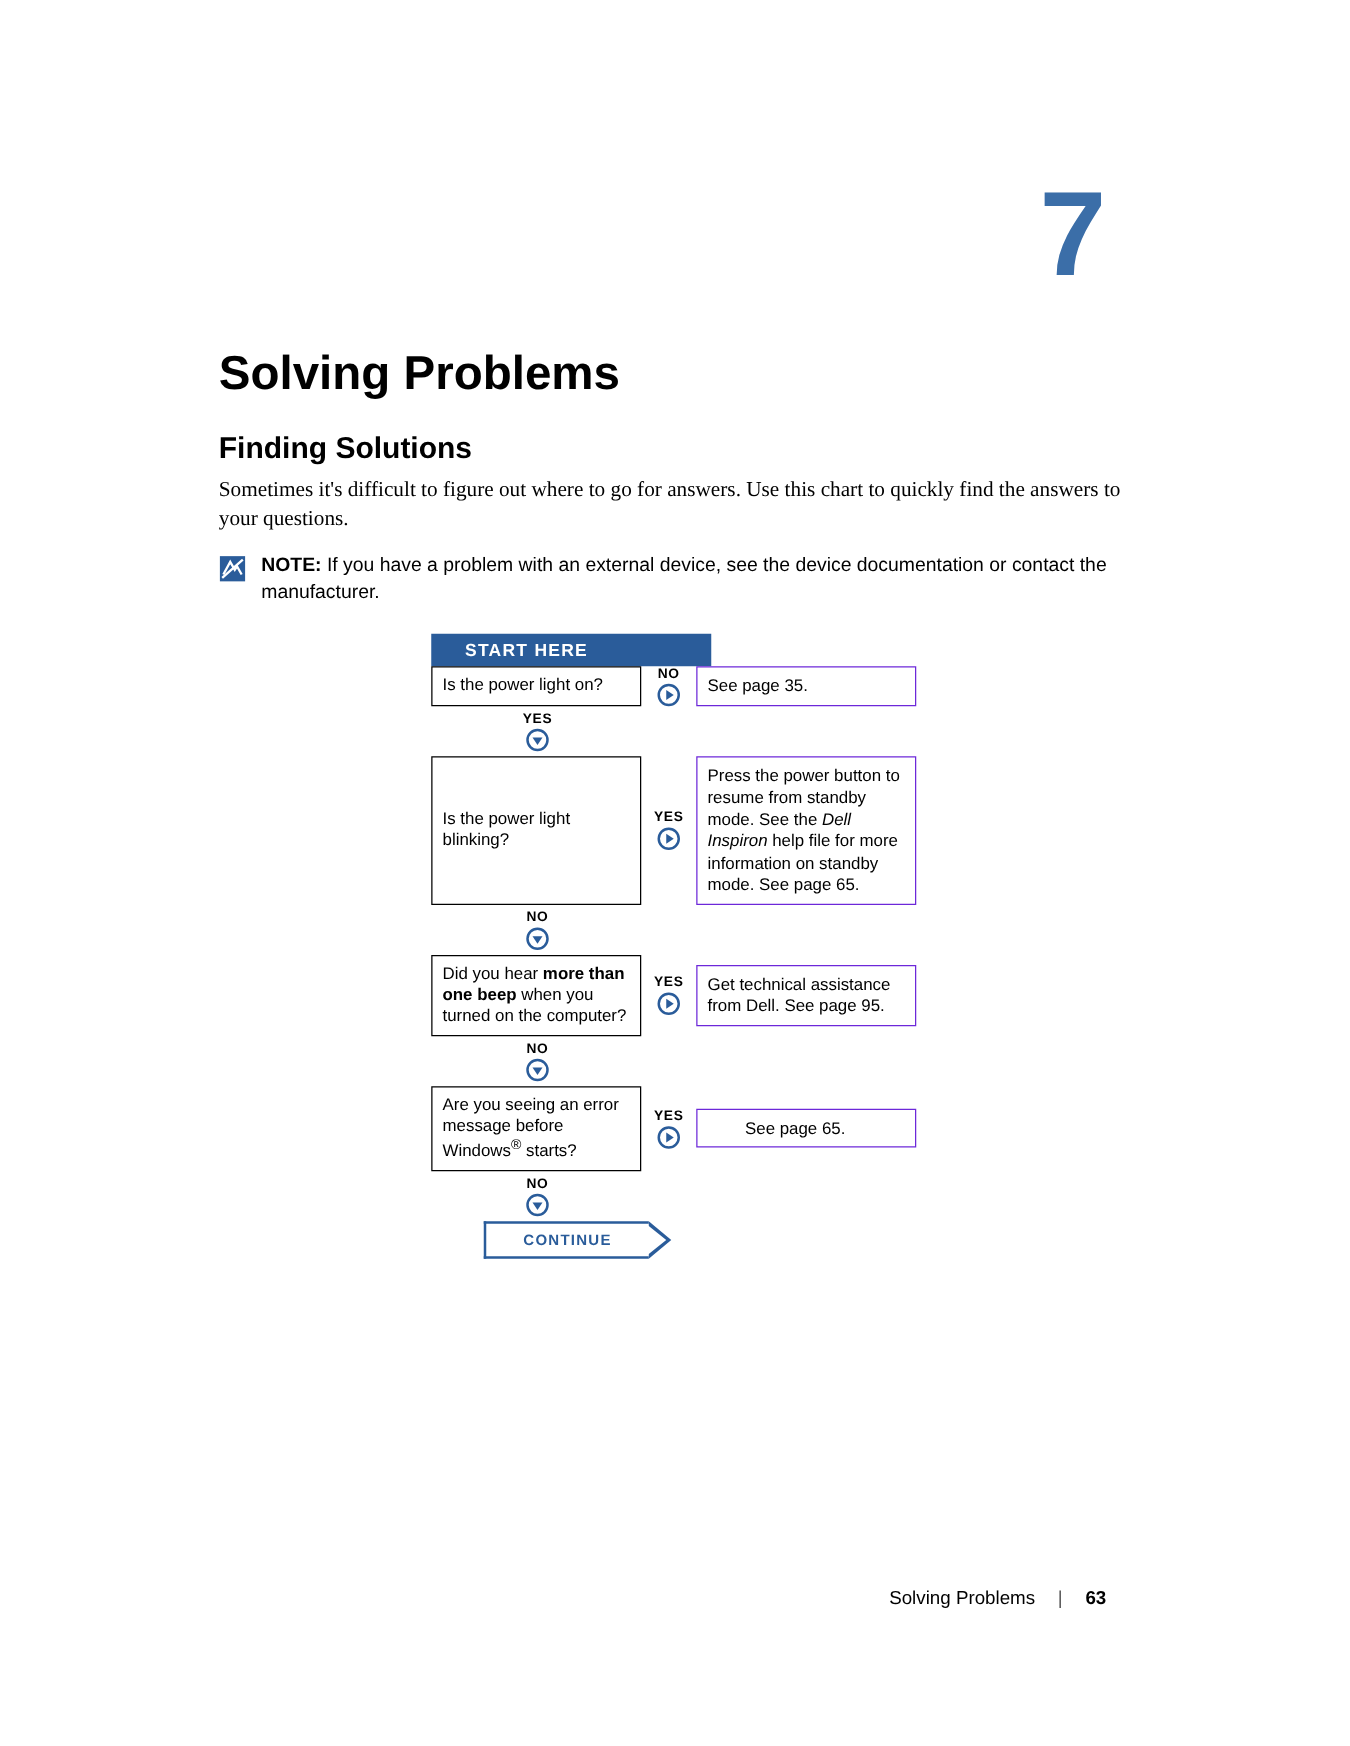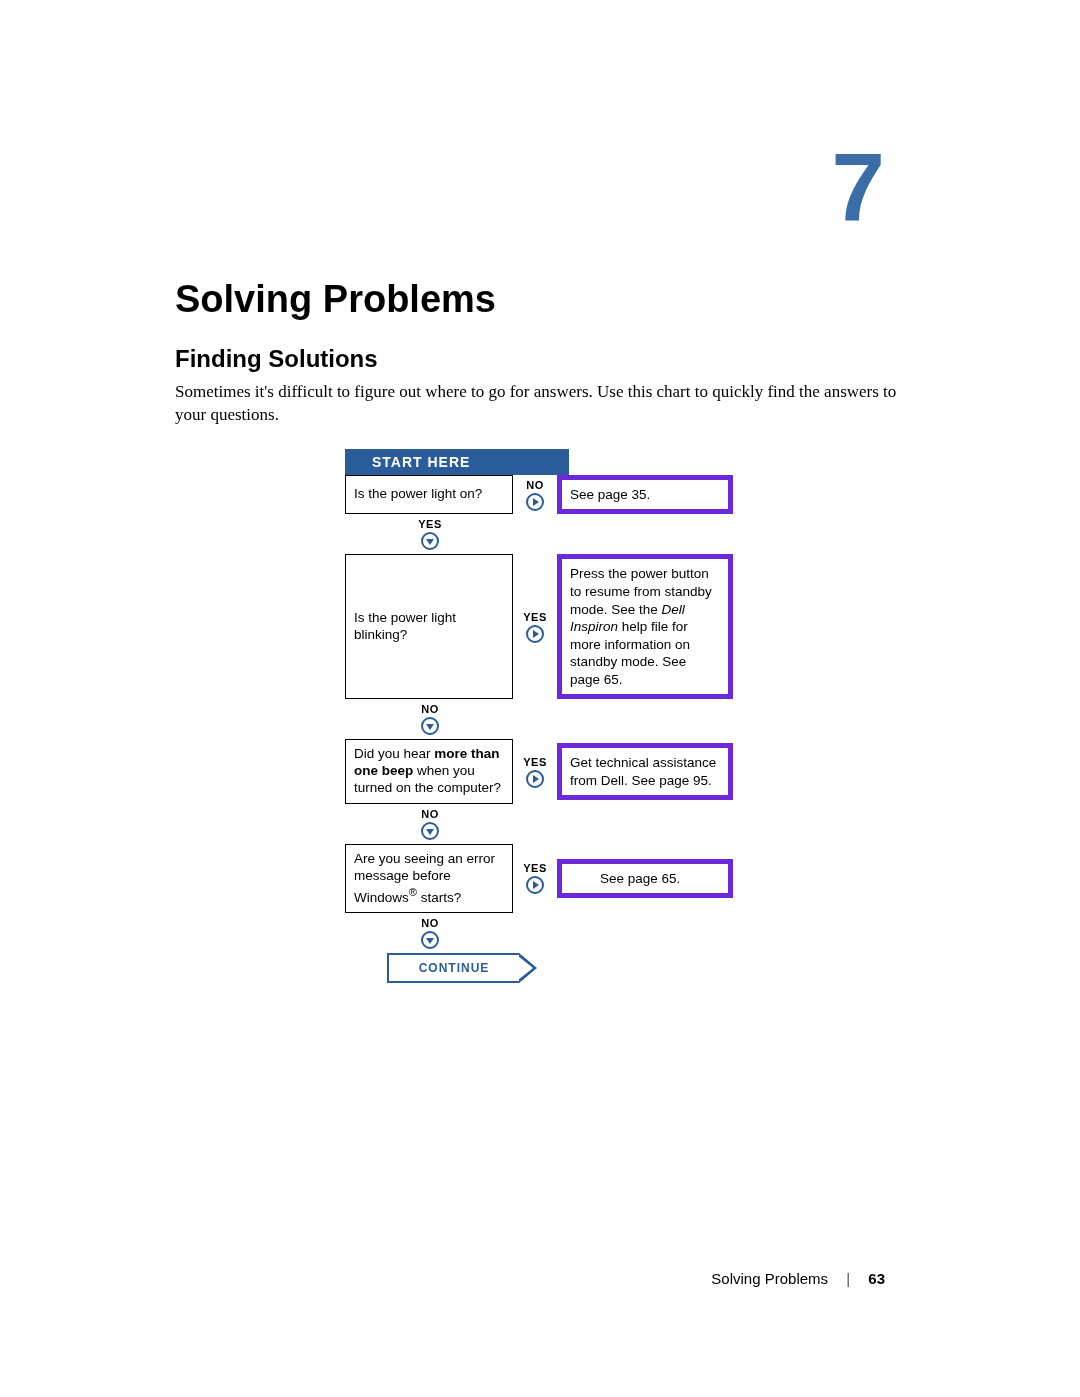--- a/index.html
+++ b/index.html
@@ -89,21 +89,21 @@
     width: 168px;
     padding: 6px 8px;
     font-size: 13.5px;
     font-family: Arial, sans-serif;
     line-height: 1.25;
     display: flex;
     align-items: center;
     box-sizing: border-box;
   }
   .abox {
-    border: 5px solid #6d28d9;
+    border: 1px solid #6d28d9;
     width: 176px;
     padding: 6px 8px;
     font-size: 13.5px;
     font-family: Arial, sans-serif;
     line-height: 1.3;
     box-sizing: border-box;
   }
   .conn {
     width: 44px;
     display: flex;
@@ -224,20 +224,32 @@
 <div class="page">
 
   <div class="chapter-num">7</div>
 
   <div class="chapter-title">Solving Problems</div>
 
   <div class="sub-title">Finding Solutions</div>
 
   <div class="para">Sometimes it's difficult to figure out where to go for answers. Use this chart to quickly find the answers to your questions.</div>
 
+  <div class="note-row">
+    <span class="note-icon">
+      <svg viewBox="0 0 24 24" width="22" height="22">
+        <rect x="1" y="1" width="22" height="22" fill="#2a5c9a"></rect>
+        <path d="M4 17 L10 6 L14 13 L16 10 L20 17" stroke="#fff" stroke-width="2" fill="none"></path>
+        <line x1="3" y1="20" x2="21" y2="4" stroke="#fff" stroke-width="2"></line>
+      </svg>
+    </span>
+    <div class="note-text">
+      <b>NOTE:</b><span> If you have a problem with an external device, see the device documentation or contact the manufacturer.</span>
+    </div>
+  </div>
 
   <div class="flow">
     <div class="start-banner">START HERE</div>
 
     <div class="row">
       <div class="qbox">
         <span>Is the power light on?</span>
       </div>
       <div class="conn">
         <span>NO</span>

